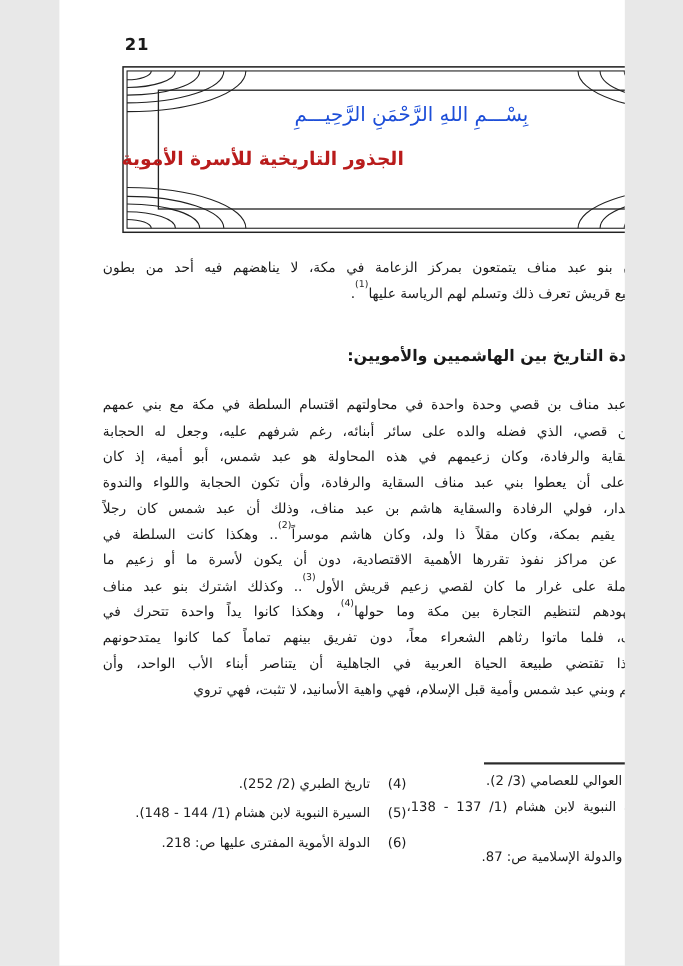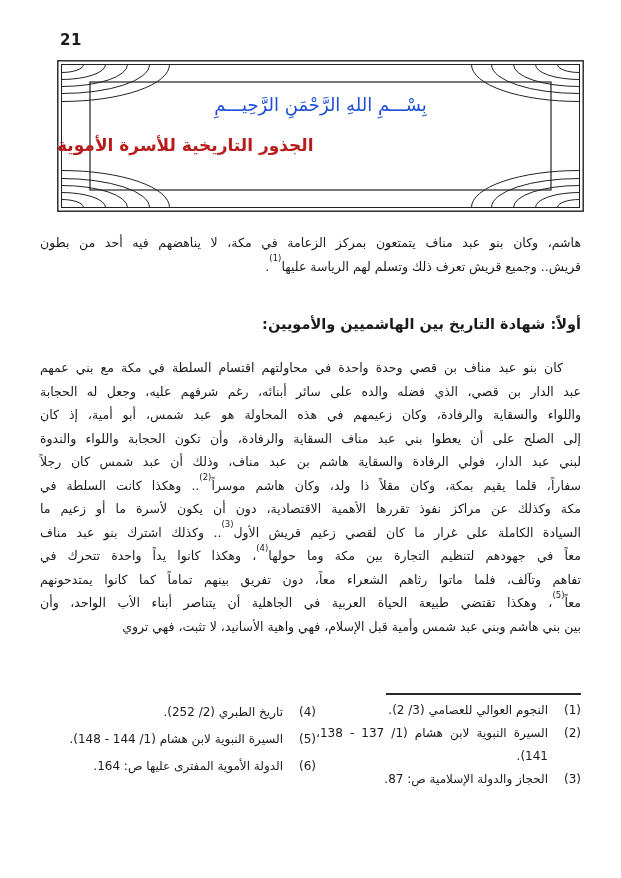--- a/index.html
+++ b/index.html
@@ -1,17 +1,17 @@
 <!DOCTYPE html>
 <html lang="ar"><head>
 <meta charset="utf-8">
 <style>
   html,body { margin:0; padding:0; background:#e8e8e8; }
   .page {
-    position:relative; width:621px; height:878px; margin:0 auto;
+    position:relative; width:514px; height:878px; margin:0 auto;
     background:#ffffff; color:#1a1a1a;
     font-family:"DejaVu Sans", sans-serif;
     overflow:hidden;
   }
   .page-number {
     position:absolute; left:60px; top:31px;
     font-size:15px; font-weight:bold; letter-spacing:0.5px;
   }
   
   .header-box { position:absolute; left:57px; top:60px; width:527px; height:152px; }
@@ -121,17 +121,17 @@
     <div class="fn">
       <span class="fn-num">(4)</span>
       <span class="fn-text">تاريخ الطبري (2/ 252).</span>
     </div>
     <div class="fn">
       <span class="fn-num">(5)</span>
       <span class="fn-text">السيرة النبوية لابن هشام (1/ 144 - 148).</span>
     </div>
     <div class="fn">
       <span class="fn-num">(6)</span>
-      <span class="fn-text">الدولة الأموية المفترى عليها ص: 164.</span>
+      <span class="fn-text">الدولة الأموية المفترى عليها ص: 218.</span>
     </div>
   </div>
 
 </div>
 
 </body></html>

